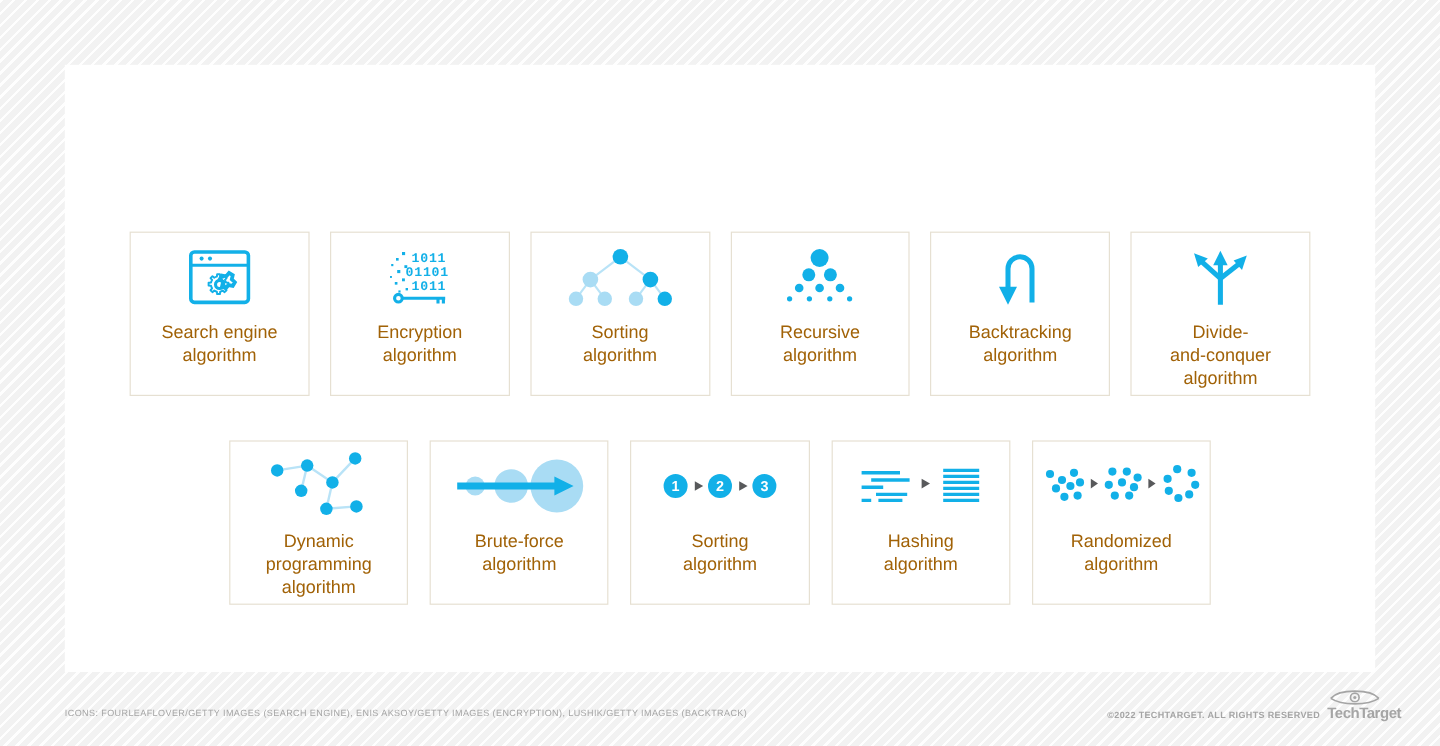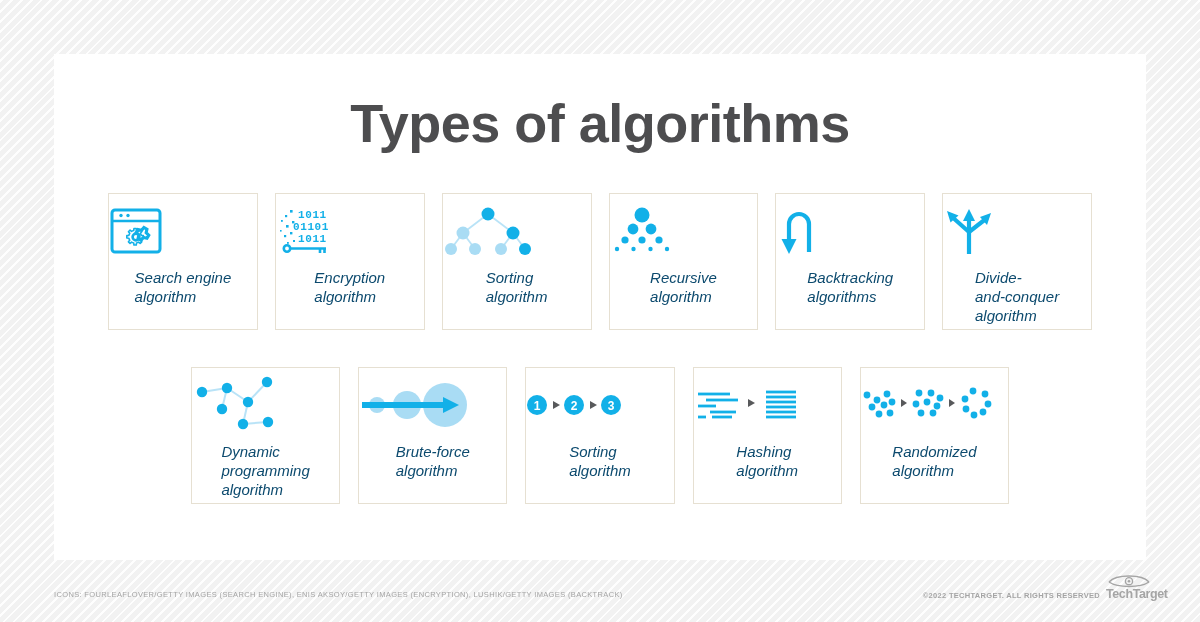--- a/index.html
+++ b/index.html
@@ -57,29 +57,29 @@
     display: flex;
     flex-direction: column;
     align-items: center;
     overflow: hidden;
   }
   .card-icon {
     height: 74px;
     width: 100%;
     display: flex;
     align-items: center;
-    justify-content: flex-start;
+    justify-content: center;
   }
   .card-label {
     font-size: 15px;
     line-height: 19px;
-    color: #0c4a6e;
+    color: #a16207;
+    text-align: center;
     padding: 0 4px;
     white-space: pre-line;
-    font-style: italic;
   }
   svg { display: block; overflow: visible; }
 
   .footer-left {
     position: absolute;
     left: 54px;
     top: 590px;
     font-size: 7.5px;
     font-weight: normal;
     letter-spacing: 0.35px;
@@ -107,21 +107,20 @@
     font-weight: bold;
     letter-spacing: -0.4px;
     margin-top: -1px;
   }
 </style>
 </head>
 <body>
 
 <div class="panel">
 
-  <div class="title">Types of algorithms</div>
 
   <div class="row row1">
 
     <div class="card">
       <div class="card-icon">
         <svg width="54" height="48" viewBox="0 0 54 48">
           <rect x="3" y="3" width="48" height="42" rx="3" fill="none" stroke="#12b0e8" stroke-width="3"></rect>
           <line x1="3" y1="14" x2="51" y2="14" stroke="#12b0e8" stroke-width="2.6"></line>
           <circle cx="12" cy="8.5" r="1.7" fill="#12b0e8"></circle>
           <circle cx="19" cy="8.5" r="1.7" fill="#12b0e8"></circle>
@@ -215,21 +214,21 @@
     </div>
 
     <div class="card">
       <div class="card-icon">
         <svg width="46" height="50" viewBox="0 0 46 50">
           <path d="M13,42 L13,18 A10,10 0 0 1 33,18 L33,46" fill="none" stroke="#12b0e8" stroke-width="4.2" stroke-linecap="butt"></path>
           <path d="M13,48 L5.5,33 L20.5,33 Z" fill="#12b0e8"></path>
         </svg>
       </div>
       <div class="card-label">Backtracking
-algorithms</div>
+algorithm</div>
     </div>
 
     <div class="card">
       <div class="card-icon">
         <svg width="52" height="50" viewBox="0 0 52 50">
           <g stroke="#12b0e8" stroke-width="4.2" fill="none">
             <line x1="26" y1="48" x2="26" y2="12"></line>
             <line x1="26" y1="26" x2="8" y2="10"></line>
             <line x1="26" y1="26" x2="44" y2="12"></line>
           </g>

